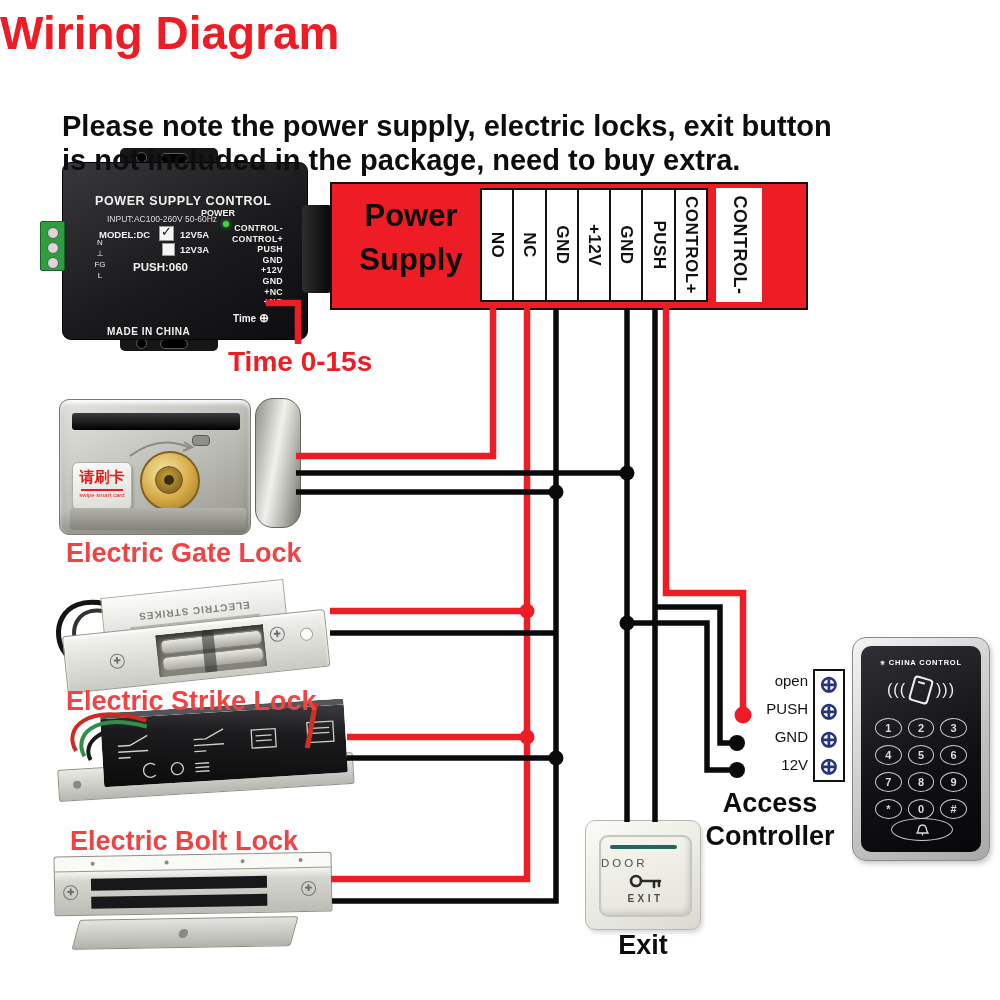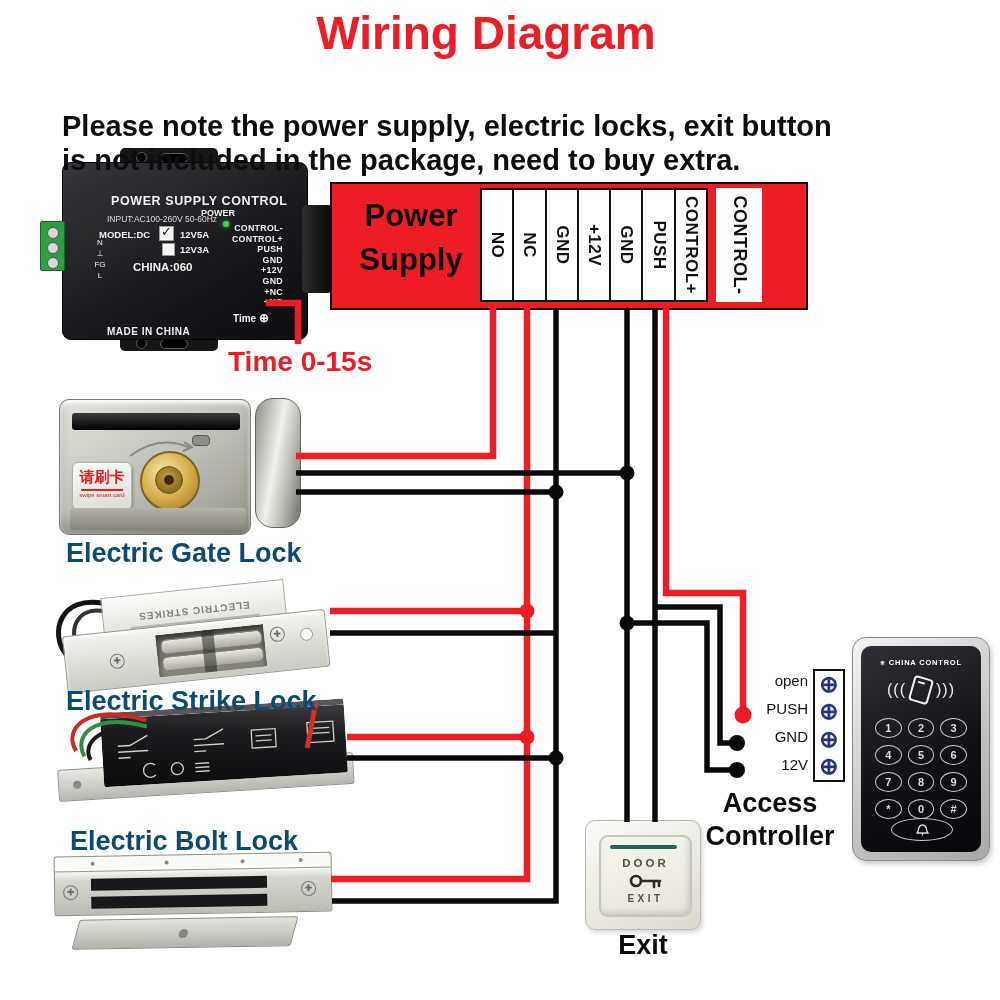--- a/index.html
+++ b/index.html
@@ -1,20 +1,20 @@
 <!DOCTYPE html>
 <html><head>
 <meta charset="utf-8">
 <style>
   html,body{margin:0;padding:0;background:#fff;}
   .canvas{position:relative;width:1000px;height:1000px;background:#fff;overflow:hidden;
           font-family:"Liberation Sans",sans-serif;color:#0d0d0d;}
   .abs{position:absolute;}
   
-  .title{top:6px;left:0;width:972px;text-align:center;font-size:46px;font-weight:bold;color:#ee1c25;}
+  .title{top:6px;left:0;width:972px;font-size:46px;font-weight:bold;color:#ee1c25;}
   .note-line{left:62px;font-size:29px;font-weight:bold;color:#0d0d0d;white-space:nowrap;margin-top:40px;}
   
   .psu{left:40px;top:145px;width:295px;height:210px;}
   .psu-tab{background:#161616;}
   .psu-hole{background:#000;border:1px solid #5d5d5d;border-radius:50%;}
   .psu-slot{background:#000;border:1px solid #5d5d5d;border-radius:5px;}
   .psu-body{left:22px;top:17px;width:244px;height:176px;border-radius:9px;border:1px solid #000;
             background:linear-gradient(150deg,#38383c,#1a1a1c 55%,#0d0d0f);}
   .psu-green{left:0px;top:76px;width:23px;height:48px;background:#2f9e3f;border:1px solid #17652a;border-radius:2px;}
   .psu-screw{position:absolute;left:6px;width:10px;height:10px;border-radius:50%;background:#d8d8d8;border:1px solid #555;}
@@ -31,21 +31,21 @@
   .pblock{left:330px;top:182px;width:478px;height:128px;background:#ee1c25;border:2px solid #111;box-sizing:border-box;}
   .pblock-label{left:12px;top:10px;width:134px;text-align:center;font-size:31px;line-height:44px;font-weight:bold;color:#0d0d0d;}
   .pstrip{left:148px;top:4px;width:228px;height:114px;background:#fff;border:2px solid #111;box-sizing:border-box;display:flex;}
   .vcell{position:relative;flex:1;border-right:2.5px solid #111;}
   .vcell:last-child{border-right:none;}
   .vlabel{position:absolute;left:50%;top:50%;transform:translate(-50%,-50%) rotate(90deg);
           font-size:17px;font-weight:bold;color:#111;white-space:nowrap;letter-spacing:.5px;}
   .cminus{left:384px;top:4px;width:46px;height:114px;background:#fff;}
   .time-note{left:228px;top:346px;font-size:28px;font-weight:bold;color:#ee1c25;white-space:nowrap;}
   
-  .dev-label{font-size:27px;font-weight:bold;color:#0c4a6e;white-space:nowrap;}
+  .dev-label{font-size:27px;font-weight:bold;color:#ef4444;white-space:nowrap;}
   
   .gate{left:55px;top:393px;width:242px;height:147px;}
   .gate-body{left:4px;top:6px;width:190px;height:134px;border-radius:10px;border:1px solid #7a7a72;
              background:linear-gradient(150deg,#e4e4e0,#bdbdb7 55%,#94948c);
              box-shadow:inset 0 -14px 12px rgba(0,0,0,.18),inset 0 3px 4px #fff;}
   .gate-strip{left:12px;top:13px;width:168px;height:17px;border-radius:3px;background:linear-gradient(180deg,#3c3c3e,#000);}
   .gate-band{left:10px;top:108px;width:176px;height:22px;border-radius:3px;background:linear-gradient(180deg,#b3b3ad,#83837b);}
   .gate-slot{left:132px;top:35px;width:16px;height:9px;background:#8f8f88;border:1px solid #5c5c55;border-radius:4px;}
   .knob{left:80px;top:51px;width:56px;height:56px;border-radius:50%;border:2px solid #7c6322;
         background:radial-gradient(circle at 40% 35%,#f7e7a8,#d4a943 55%,#93702a);}
@@ -96,21 +96,21 @@
   .mag-arm{left:36px;top:70px;width:216px;height:28px;transform:skewX(-16deg) rotate(-1deg);
            border:1px solid #8a8a82;border-radius:3px;background:linear-gradient(180deg,#e4e4de,#b2b2ac);}
   .mag-armhole{left:102px;top:10px;width:9px;height:9px;border-radius:50%;background:#8a8a84;}
   
   .exit{left:585px;top:820px;width:116px;height:110px;}
   .exit-outer{position:absolute;inset:0;border:1px solid #b8b8b0;border-radius:10px;
               background:linear-gradient(150deg,#fcfcf8,#dadad2);box-shadow:2px 3px 4px rgba(0,0,0,.15);}
   .exit-inner{left:13px;top:14px;width:89px;height:78px;border:2px solid #c6c6be;border-radius:9px;
               background:linear-gradient(165deg,#f6f6f0,#e4e4dc);box-shadow:inset -2px -3px 5px rgba(0,0,0,.12);}
   .exit-teal{left:9px;top:8px;width:67px;height:4px;background:#23655c;border-radius:2px;}
-  .exit-door{left:0;top:20px;width:100%;text-align:center;font-size:11.5px;font-weight:bold;color:#4f4f49;letter-spacing:3px;}
+  .exit-door{left:0;top:20px;width:100%;font-size:11.5px;font-weight:normal;color:#4f4f49;letter-spacing:3px;}
   .exit-exit{left:0;top:56px;width:100%;text-align:center;font-size:10px;font-weight:bold;color:#4f4f49;letter-spacing:3.5px;}
   .exit-label{left:578px;width:130px;text-align:center;font-size:27px;font-weight:bold;}
   
   .ctrl{left:852px;top:637px;width:136px;height:222px;border:1px solid #8a8a8a;border-radius:14px;
         background:linear-gradient(140deg,#f4f4f4,#c2c2c2 60%,#a8a8a8);box-shadow:2px 3px 5px rgba(0,0,0,.2);}
   .ctrl-face{left:8px;top:8px;width:120px;height:206px;border-radius:10px;
              background:linear-gradient(155deg,#303034,#101013 60%,#070709);}
   .ctrl-head{left:0;top:12px;width:100%;text-align:center;font-size:7.5px;font-weight:bold;color:#fff;letter-spacing:.8px;}
   .ctrl-rfid{left:0;top:26px;width:100%;height:36px;display:flex;align-items:center;justify-content:center;color:#ededf0;}
   .rfid-paren{font-size:16px;letter-spacing:1px;}
@@ -143,32 +143,32 @@
   <div class="abs psu dev">
     <div class="abs psu-tab" style="left:80px;top:3px;width:98px;height:18px;border-radius:5px 5px 0 0;">
       <div class="abs psu-hole" style="left:16px;top:4px;width:9px;height:9px;"></div>
       <div class="abs psu-slot" style="left:40px;top:5px;width:26px;height:8px;"></div>
     </div>
     <div class="abs psu-tab" style="left:80px;top:189px;width:98px;height:17px;border-radius:0 0 5px 5px;">
       <div class="abs psu-hole" style="left:16px;top:4px;width:9px;height:9px;"></div>
       <div class="abs psu-slot" style="left:40px;top:5px;width:26px;height:8px;"></div>
     </div>
     <div class="abs psu-body">
-      <div class="abs psu-t" style="left:32px;top:31px;font-size:12.5px;font-weight:bold;letter-spacing:.6px;margin-left:16px;">POWER SUPPLY CONTROL</div>
+      <div class="abs psu-t" style="left:32px;top:31px;font-size:12.5px;font-weight:bold;letter-spacing:.6px;">POWER SUPPLY CONTROL</div>
       <div class="abs psu-t" style="left:138px;top:45px;font-size:9px;font-weight:bold;">POWER</div>
       <div class="abs led"></div>
       <div class="abs psu-t" style="left:44px;top:51px;font-size:8.5px;color:#ddd;">INPUT:AC100-260V 50-60Hz</div>
       <div class="abs psu-t" style="left:36px;top:66px;font-size:9.5px;font-weight:bold;">MODEL:DC</div>
       <div class="abs psu-check">
         <span style="position:absolute;left:1px;top:-3px;font-size:13px;color:#111;">✓</span>
       </div>
       <div class="abs psu-t" style="left:117px;top:66px;font-size:9.5px;font-weight:bold;">12V5A</div>
       <div class="abs psu-check2"></div>
       <div class="abs psu-t" style="left:117px;top:81px;font-size:9.5px;font-weight:bold;">12V3A</div>
-      <div class="abs psu-t" style="left:70px;top:98px;font-size:11.5px;font-weight:bold;">CHINA:060</div>
+      <div class="abs psu-t" style="left:70px;top:98px;font-size:11.5px;font-weight:bold;">PUSH:060</div>
       <div class="abs psu-lterms">
         <span>N</span>
         <span>⊥</span>
         <span>FG</span>
         <span>L</span>
       </div>
       <div class="abs psu-rterms">
         <span>CONTROL-</span>
         <span>CONTROL+</span>
         <span>PUSH</span>

